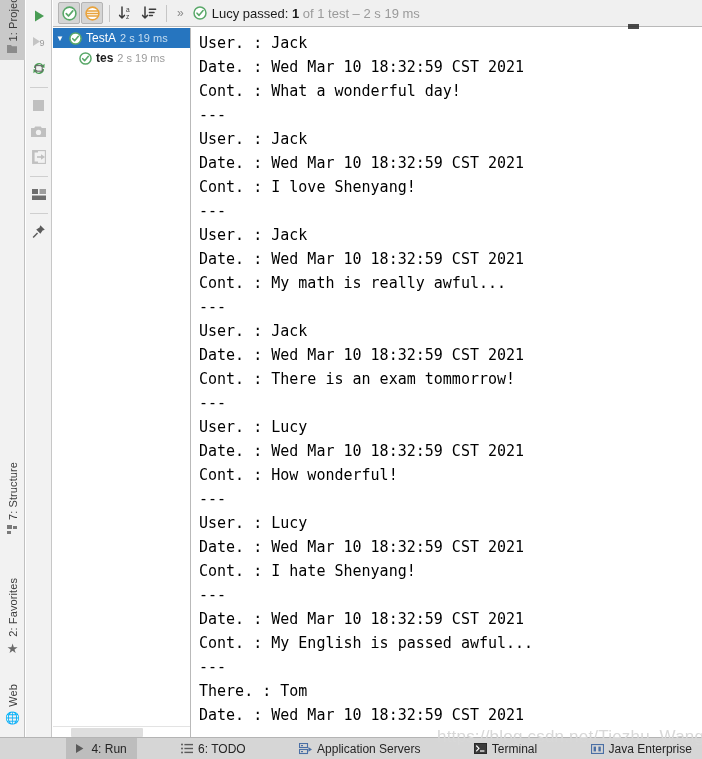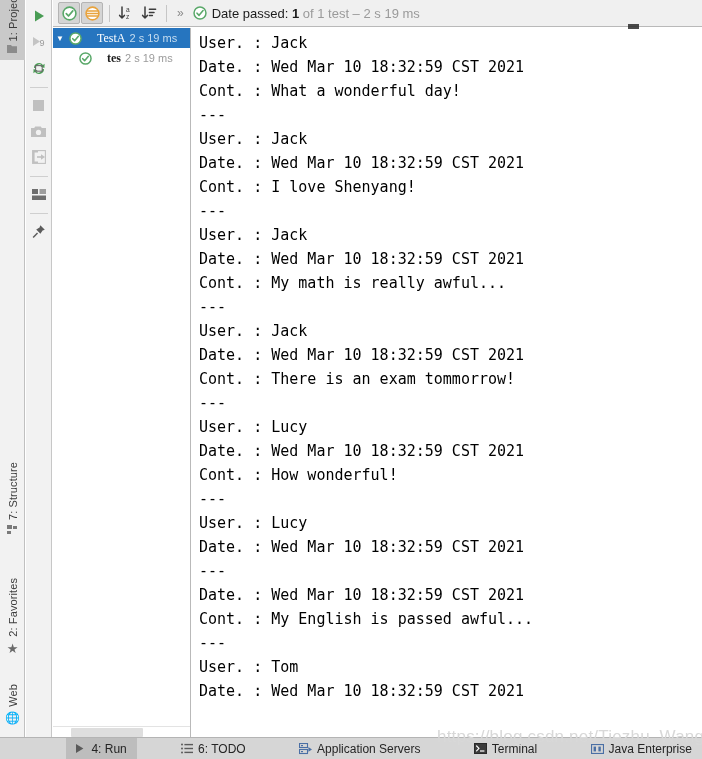--- a/index.html
+++ b/index.html
@@ -141,25 +141,24 @@
   }
   .tree-row.selected { background: #2675bf; color: #ffffff; }
   .tree-arrow {
     width: 14px; text-align: center;
     font-size: 8px; color: #ffffff;
     flex: 0 0 14px;
   }
   .tree-indent { flex: 0 0 24px; }
   .tree-icon { flex: 0 0 16px; display: flex; align-items: center; justify-content: center; }
   .tree-label {
-    margin-left: 14px;
+    margin-left: 3px;
     overflow: hidden;
     flex: 0 1 auto;
     color: #1c1c1c;
-    font-family: Liberation Serif, serif;
   }
   .tree-row.selected .tree-label { color: #ffffff; font-weight: normal; }
   .tree-time {
     margin-left: 4px;
     font-size: 11px;
     color: #9b9b9b;
     flex: 0 0 auto;
   }
   .tree-row.selected .tree-time { color: #c6ddf0; }
 
@@ -389,21 +388,21 @@
     <div class="tb-sep"></div>
 
     <div class="tb-more">»</div>
 
     <div class="status-text">
       <span class="status-check">
         <svg width="14" height="14" viewBox="0 0 15 15">
           <circle cx="7.5" cy="7.5" r="6.4" fill="#ffffff" stroke="#59a869" stroke-width="1.6"></circle>
           <path d="M4.3 7.7 L6.5 10 L10.8 4.9" fill="none" stroke="#59a869" stroke-width="1.7" stroke-linecap="round" stroke-linejoin="round"></path>
         </svg>
-      </span><span>Date passed: </span><span class="bold">1</span><span class="dim"> of 1 test – 2 s 19 ms</span>
+      </span><span>Lucy passed: </span><span class="bold">1</span><span class="dim"> of 1 test – 2 s 19 ms</span>
     </div>
   </div>
 
   <div class="tree-panel">
 
     <div class="tree-row selected">
       <span class="tree-arrow">▼</span>
       <span class="tree-icon">
         <svg width="13" height="13" viewBox="0 0 15 15">
           <circle cx="7.5" cy="7.5" r="6.4" fill="#ffffff" stroke="#59a869" stroke-width="1.7"></circle>
@@ -447,25 +446,26 @@
       <div class="cline">User. : Jack</div>
       <div class="cline">Date. : Wed Mar 10 18:32:59 CST 2021</div>
       <div class="cline">Cont. : There is an exam tommorrow!</div>
       <div class="cline">---</div>
       <div class="cline">User. : Lucy</div>
       <div class="cline">Date. : Wed Mar 10 18:32:59 CST 2021</div>
       <div class="cline">Cont. : How wonderful!</div>
       <div class="cline">---</div>
       <div class="cline">User. : Lucy</div>
       <div class="cline">Date. : Wed Mar 10 18:32:59 CST 2021</div>
+      <div class="cline">Cont. : I hate Shenyang!</div>
       <div class="cline">---</div>
       <div class="cline">Date. : Wed Mar 10 18:32:59 CST 2021</div>
       <div class="cline">Cont. : My English is passed awful...</div>
       <div class="cline">---</div>
-      <div class="cline">User. : Tom</div>
+      <div class="cline">There. : Tom</div>
       <div class="cline">Date. : Wed Mar 10 18:32:59 CST 2021</div>
     </div>
   <div class="clip-artifact"></div>
 
   <div class="bottombar">
     <div class="bb-left-pad"></div>
 
     <div class="bb-item active">
       <span class="bb-icon">
         <svg width="11" height="11" viewBox="0 0 11 11">

